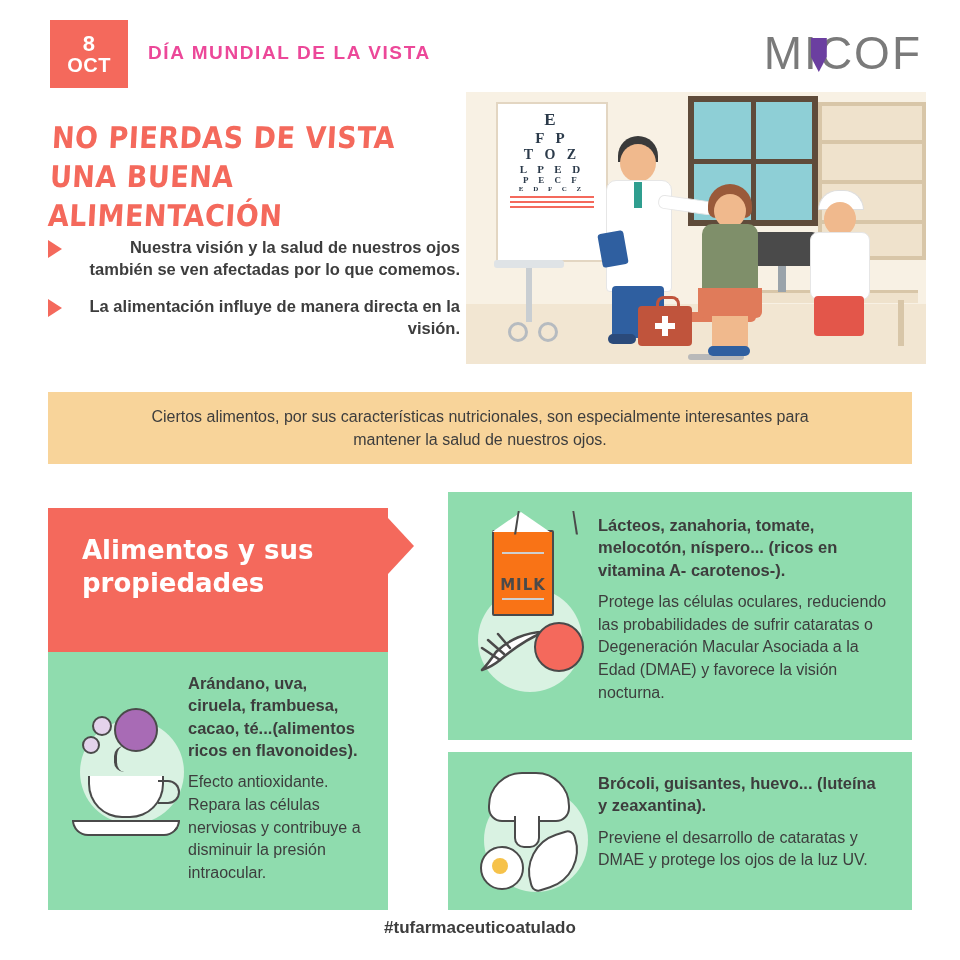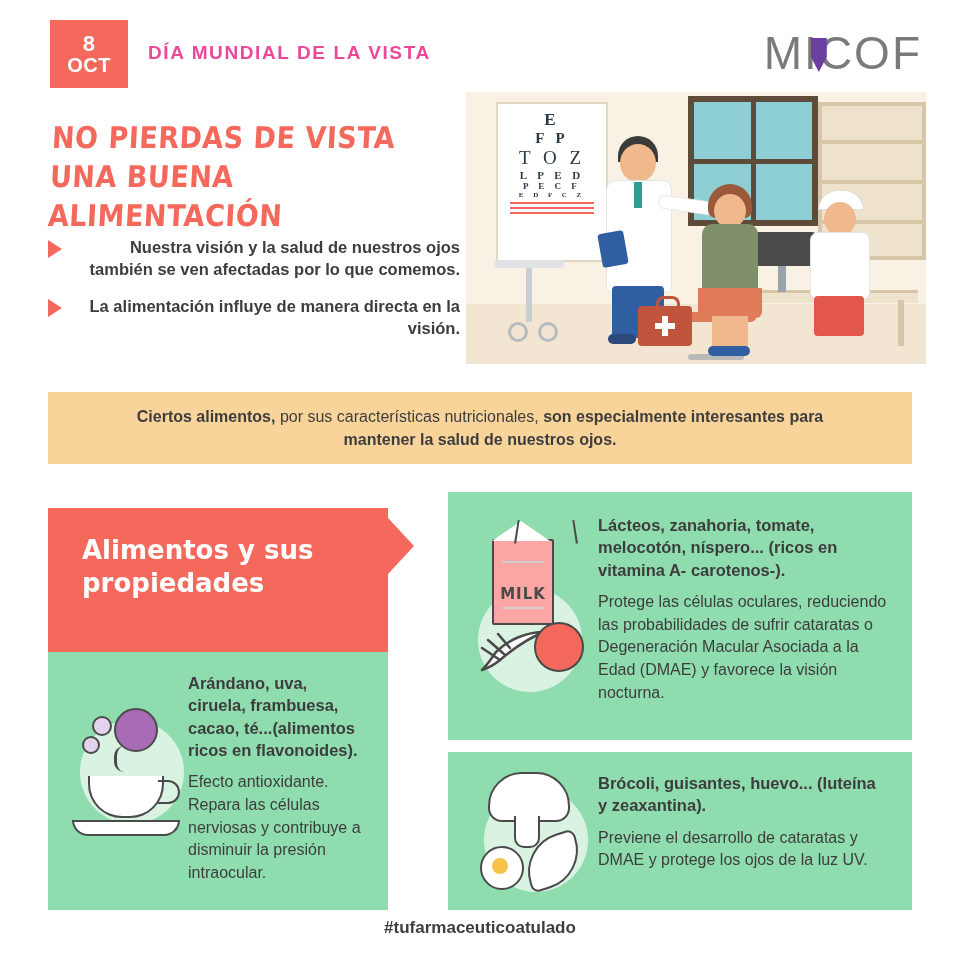--- a/index.html
+++ b/index.html
@@ -134,21 +134,21 @@
     background: #ffffff;
     border: 2px solid #e3d6c2;
     padding: 6px 0 0 0;
     text-align: center;
     font-family: "Liberation Serif", serif;
     color: #2b3a4a;
   }
   .hero-chart div { letter-spacing: 4px; }
   .hero-chart .l1 { font-size: 17px; font-weight: bold; }
   .hero-chart .l2 { font-size: 15px; font-weight: bold; }
-  .hero-chart .l3 { font-size: 19px; font-weight: normal; }
+  .hero-chart .l3 { font-size: 14px; font-weight: bold; }
   .hero-chart .l4 { font-size: 11px; font-weight: bold; }
   .hero-chart .l5 { font-size: 9px; font-weight: bold; }
   .hero-chart .l6 { font-size: 7px; font-weight: bold; }
   .hero-chart .bar { height: 2px; background: #f4695c; margin: 3px 12px; }
 
   .fig {
     position: absolute;
   }
   .fig .head { border-radius: 50%; background: #f0b98d; }
   .fig .body { border-radius: 6px; }
@@ -263,21 +263,21 @@
     justify-content: center;
     text-align: center;
   }
   .band p {
     margin: 0;
     font-size: 16px;
     line-height: 1.45;
     color: #3d3d3d;
     max-width: 700px;
   }
-  .band b { font-weight: bold; }
+  .band b { font-weight: normal; }
 
   
   .sec-title {
     position: absolute;
     left: 48px;
     top: 508px;
     width: 340px;
     height: 148px;
     background: #f4695c;
     color: #ffffff;
@@ -330,22 +330,22 @@
   .icon-circle {
     position: absolute;
     border-radius: 50%;
     background: #d9f2e2;
   }
 
   
   .ic-a { left: 20px; top: 26px; width: 122px; height: 190px; }
   .ic-a .circ { left: 10px; top: 70px; width: 104px; height: 104px; }
   .milk {
-    position: absolute; left: 24px; top: 21px; width: 58px; height: 82px;
-    border: 2.5px solid #4a4a4a; background: #fca5a5; border-radius: 2px;
+    position: absolute; left: 24px; top: 12px; width: 58px; height: 82px;
+    border: 2.5px solid #4a4a4a; background: #f97316; border-radius: 2px;
   }
   .milk:before {
     content: ""; position: absolute; left: -2px; top: -20px;
     width: 0; height: 0;
     border-left: 29px solid transparent;
     border-right: 29px solid transparent;
     border-bottom: 20px solid #ffffff;
   }
   .milk-top {
     position: absolute; left: 22px; top: -22px; width: 60px; height: 24px;

